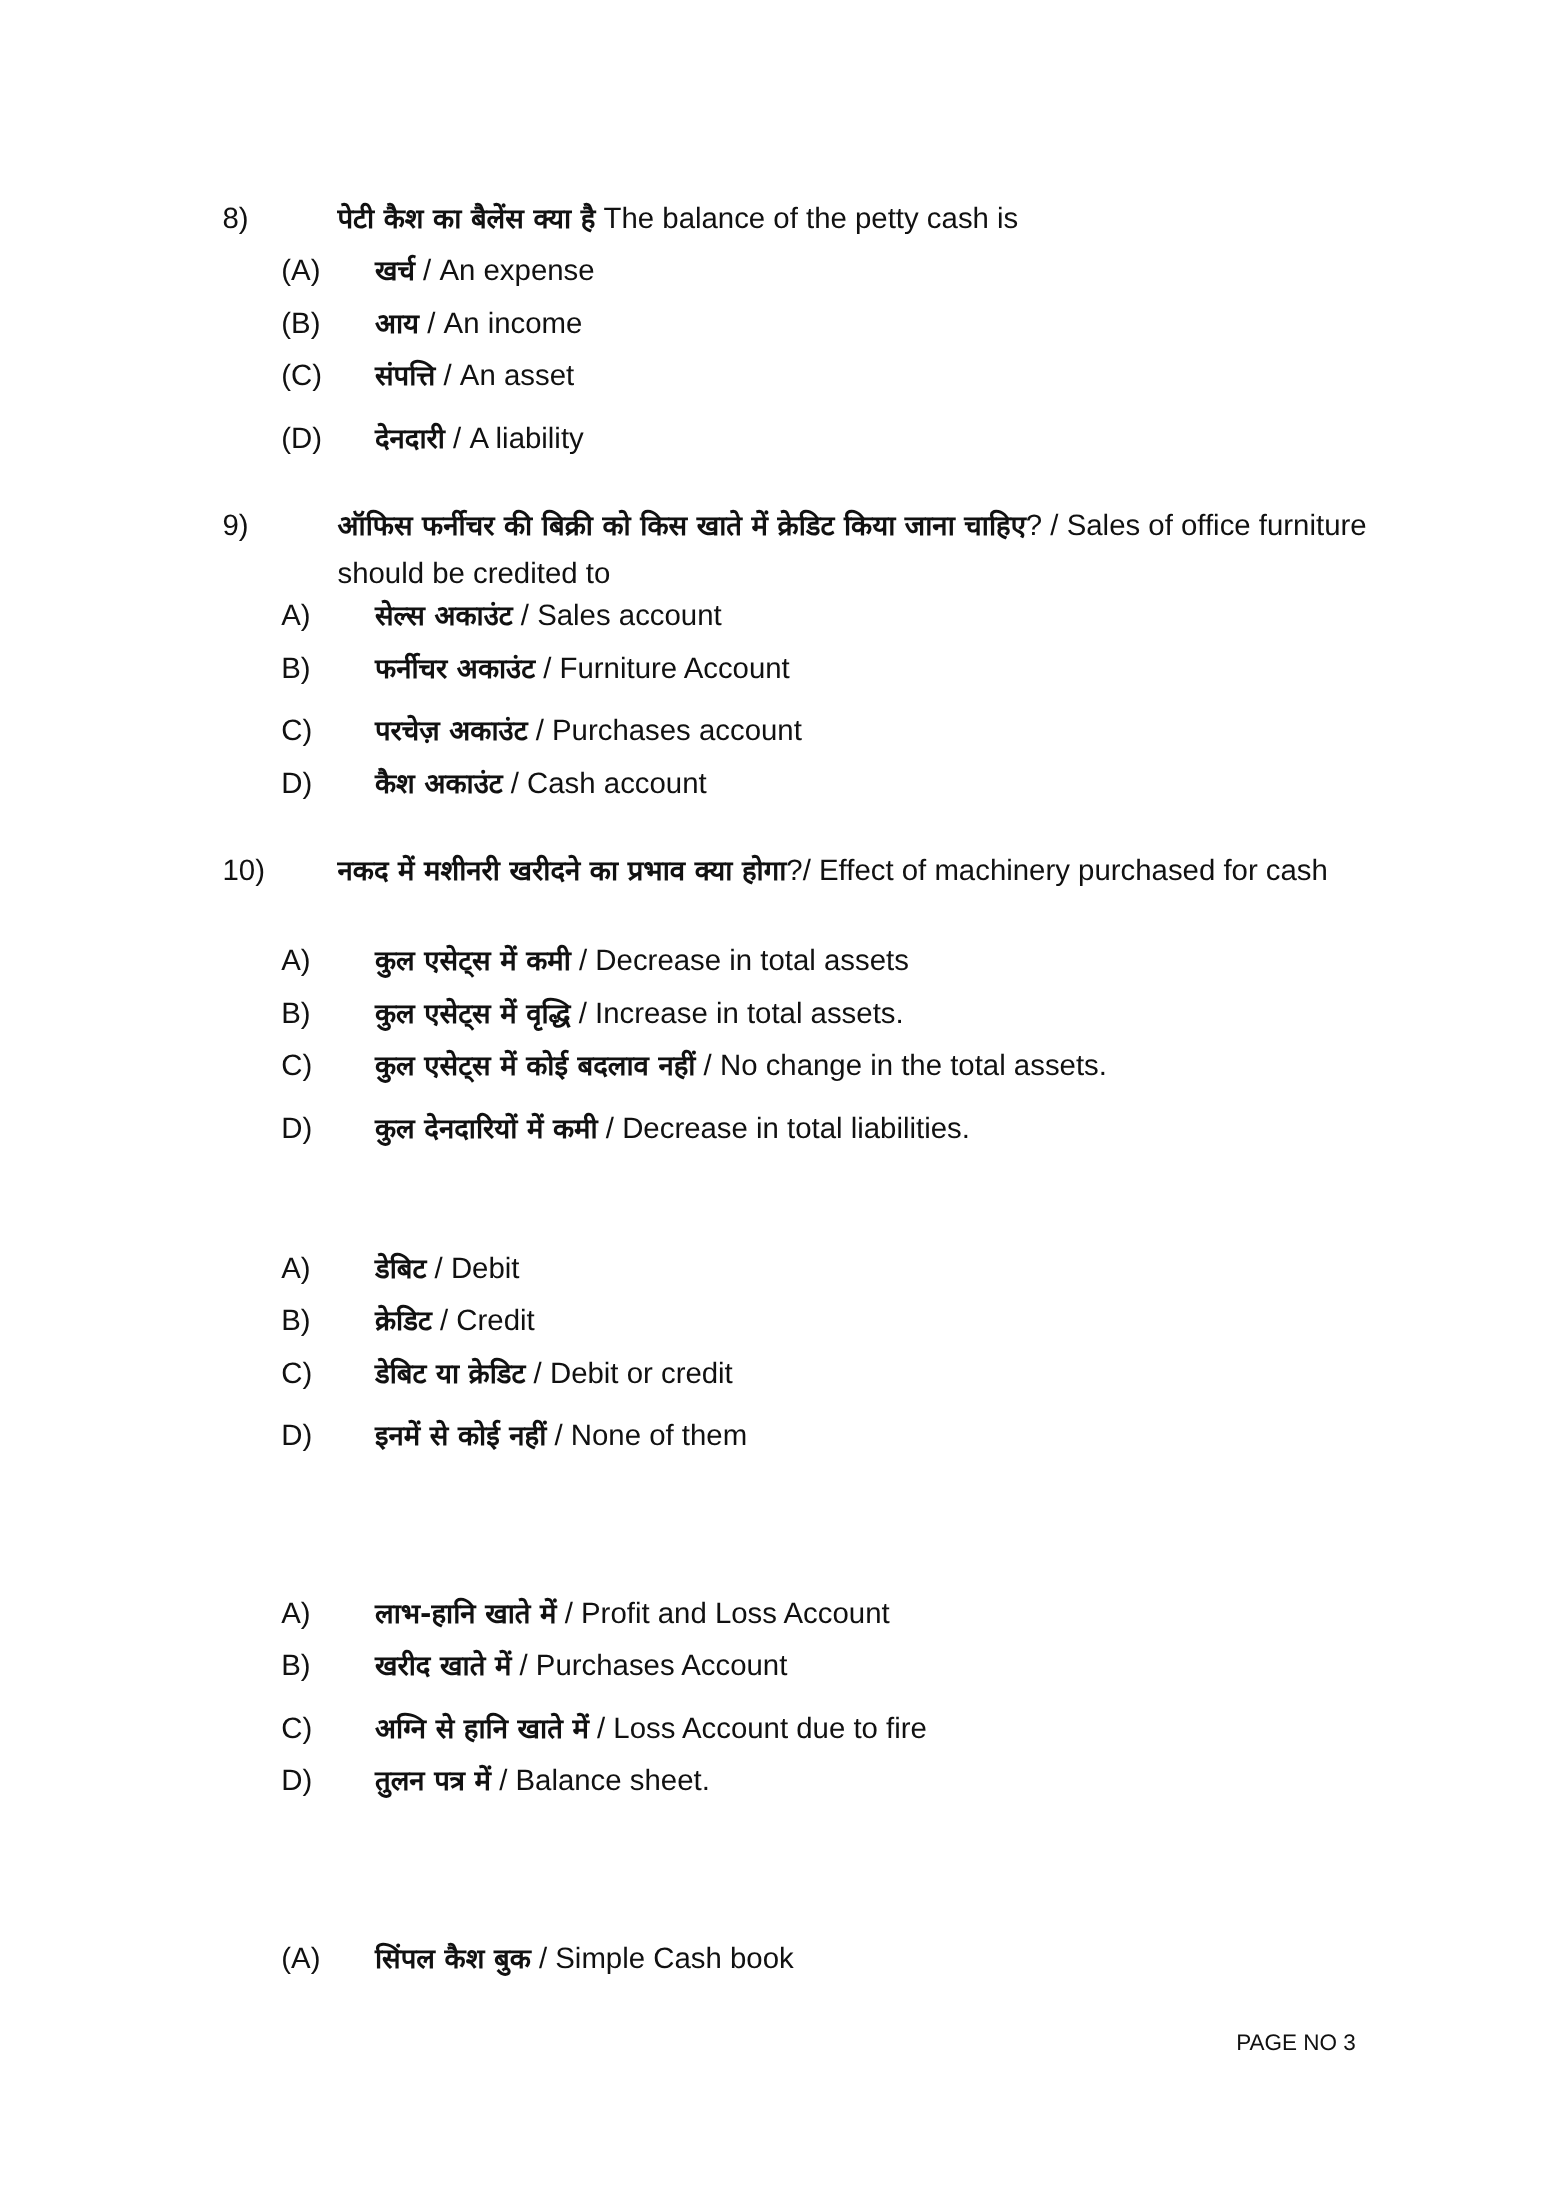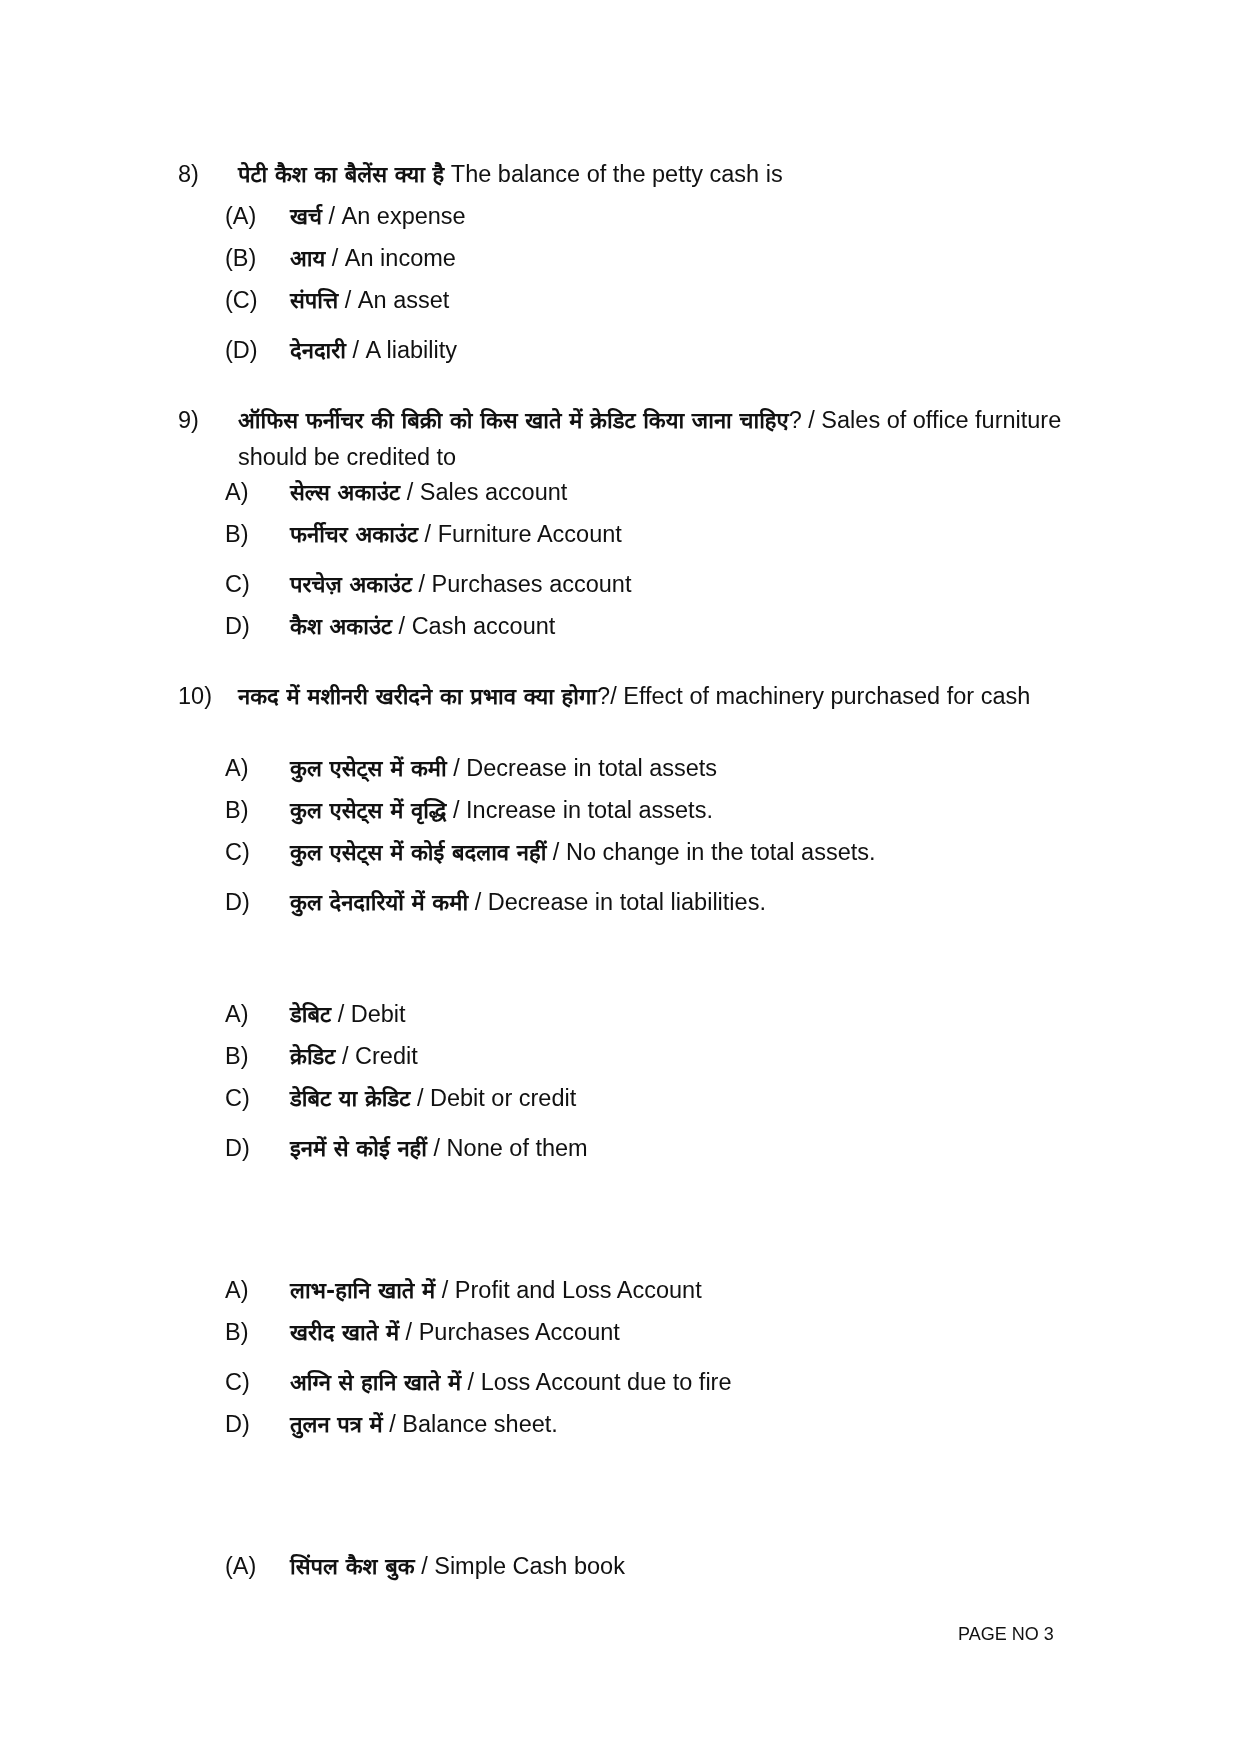--- a/index.html
+++ b/index.html
@@ -4,27 +4,27 @@
 <style>
   html, body { margin: 0; padding: 0; background: #ffffff; }
   body {
     width: 1241px; height: 1754px; position: relative; overflow: hidden;
     font-family: "Liberation Sans", "DejaVu Sans", sans-serif;
     color: #111111;
   }
   .page { position: absolute; left: 0; top: 0; width: 1241px; height: 1754px; }
   .q { position: absolute; left: 178px; width: 920px; font-size: 23.5px; line-height: 36px; }
   .q .num { position: absolute; left: 0; top: 0; }
-  .q .stem { margin-left: 60px; }
+  .q .stem { margin-left: 92px; }
   .hi { font-family: "DejaVu Sans", sans-serif; font-weight: bold; font-size: 22px; }
   .en { font-family: "Liberation Sans", sans-serif; }
   .opt { position: absolute; left: 225px; font-size: 23.5px; line-height: 36px; white-space: nowrap; }
   .opt .letter { position: absolute; left: 0; top: 0; }
-  .opt .text { position: absolute; left: 65px; top: 0; }
-  .footer { position: absolute; left: 958px; top: 1624px; font-size: 18px; font-family: "Liberation Sans", sans-serif; }
+  .opt .text { position: absolute; left: 75px; top: 0; }
+  .footer { position: absolute; left: 989px; top: 1624px; font-size: 18px; font-family: "Liberation Sans", sans-serif; }
 </style>
 </head>
 <body>
 
 <div class="page" id="page">
     <div class="q" style="top: 156px;">
       <span class="num">8)</span>
       <div class="stem"><span class="hi">पेटी कैश का बैलेंस क्या है</span><span class="en"> The balance of the petty cash is</span></div>
     </div>
     <div class="opt" style="top: 198px;">

